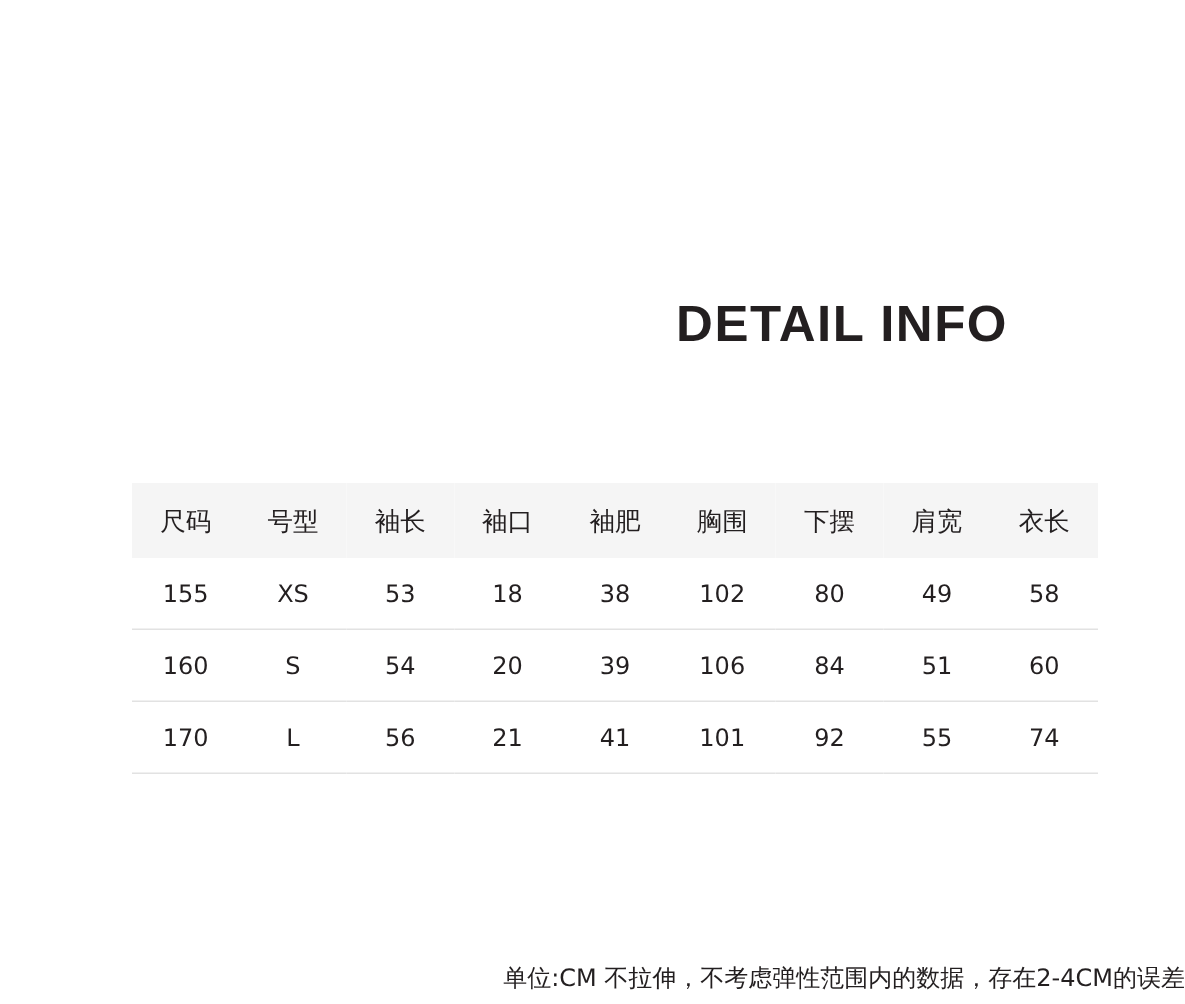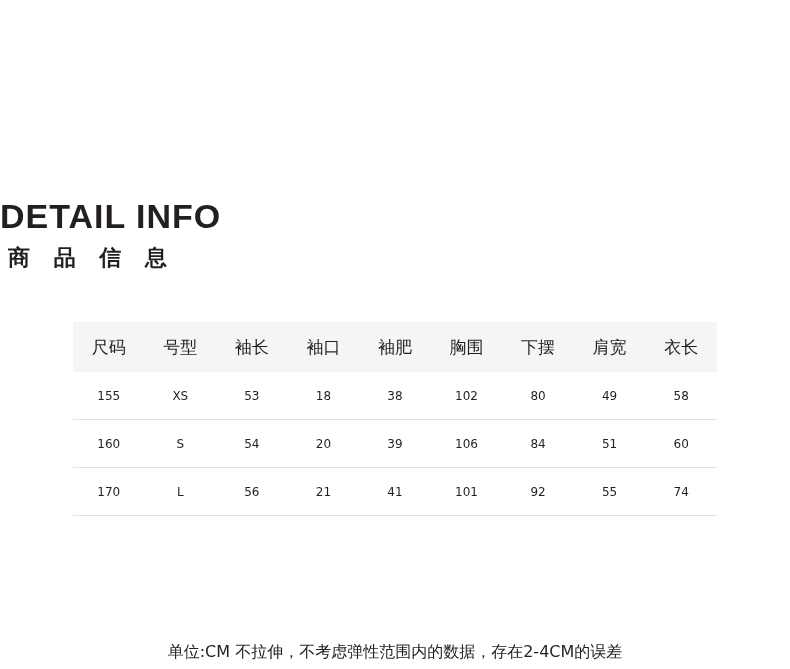--- a/index.html
+++ b/index.html
@@ -18,21 +18,21 @@
     position: relative;
     width: 790px;
     height: 669px;
     box-sizing: border-box;
   }
   .heading-block {
     position: absolute;
     top: 196px;
     left: 0;
     width: 672px;
-    text-align: left;
+    text-align: right;
   }
   .title-en {
     font-size: 34px;
     font-weight: bold;
     letter-spacing: 1px;
     color: #231f20;
     line-height: 40px;
     font-family: "Liberation Sans", sans-serif;
   }
   .title-cn {
@@ -41,32 +41,32 @@
     font-weight: bold;
     letter-spacing: 8px;
     color: #231f20;
     line-height: 28px;
     text-indent: 8px;
     font-family: "DejaVu Sans", sans-serif;
   }
   .table-wrap {
     position: absolute;
     top: 322px;
-    left: 73px;
+    left: 88px;
     width: 644px;
   }
   table.size-table {
     border-collapse: collapse;
     width: 644px;
     table-layout: fixed;
   }
   table.size-table th,
   table.size-table td {
     text-align: center;
-    font-size: 12px;
+    font-size: 16px;
     color: #231f20;
     font-weight: normal;
     font-family: "DejaVu Sans", sans-serif;
   }
   table.size-table thead th {
     background: #f5f5f5;
     height: 48px;
     font-size: 17px;
     border: none;
   }
@@ -76,35 +76,34 @@
     background: #ffffff;
   }
   table.size-table tbody tr:last-child td {
     border-bottom: 1px solid #e2e2e2;
   }
   .note {
     position: absolute;
     top: 642px;
     left: 0;
     width: 790px;
-    text-align: center;
+    text-align: right;
     font-size: 16px;
     color: #231f20;
     font-family: "DejaVu Sans", sans-serif;
     white-space: nowrap;
   }
 </style>
 </head>
 <body>
 
 <div class="page">
 
   <div class="heading-block">
     <div class="title-en">DETAIL INFO</div>
-    <div class="title-cn">商 品 信 息</div>
   </div>
 
   <div class="table-wrap">
     <table class="size-table">
       <thead>
         <tr>
           <th>尺码</th>
           <th>号型</th>
           <th>袖长</th>
           <th>袖口</th>

